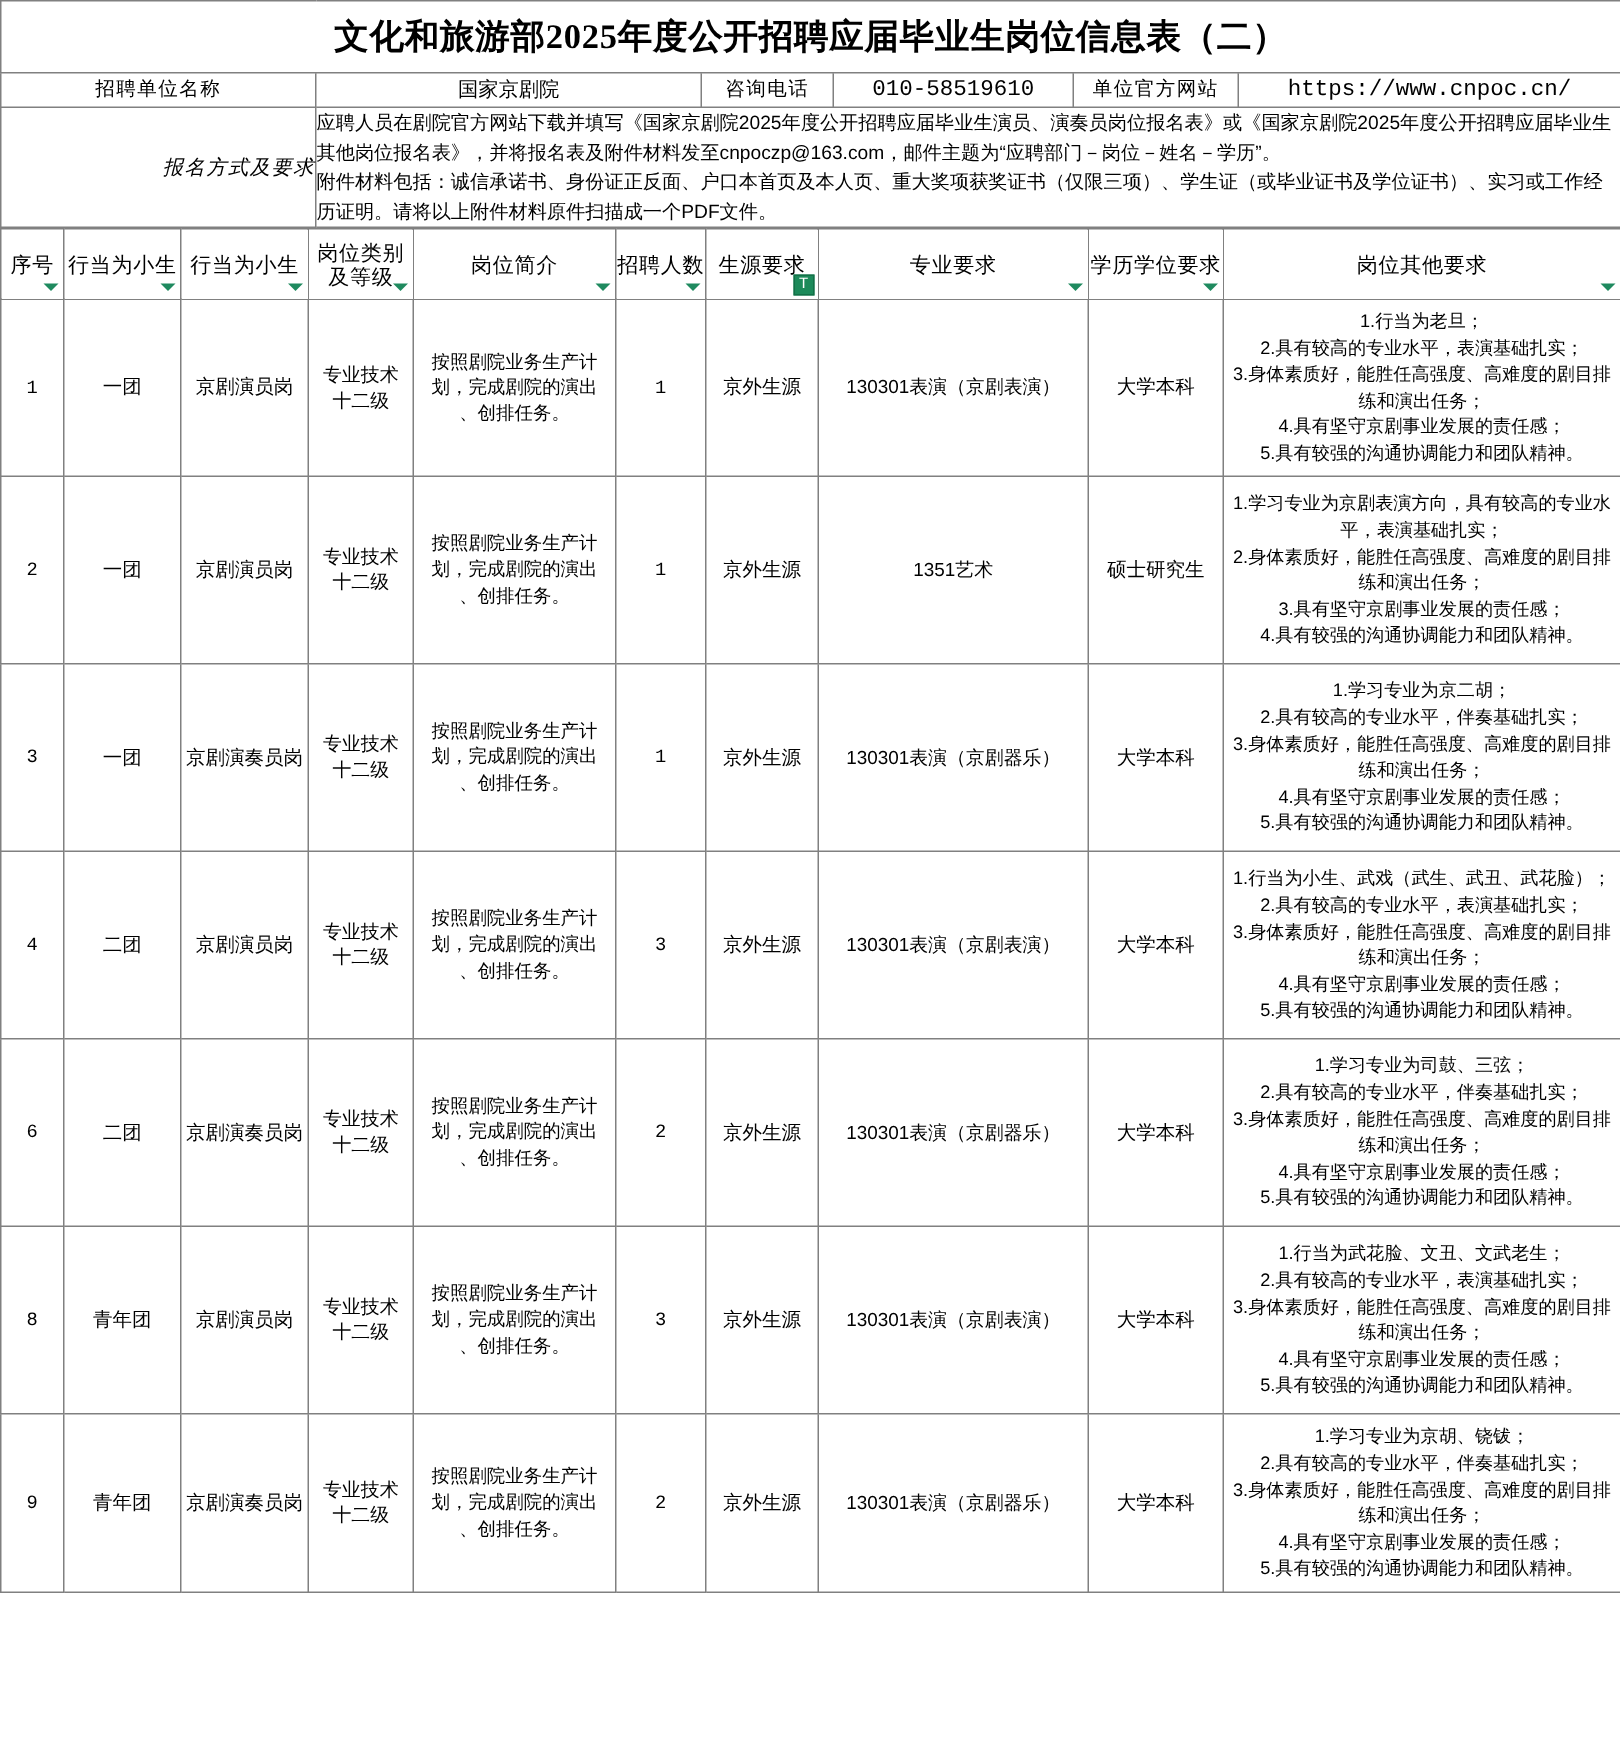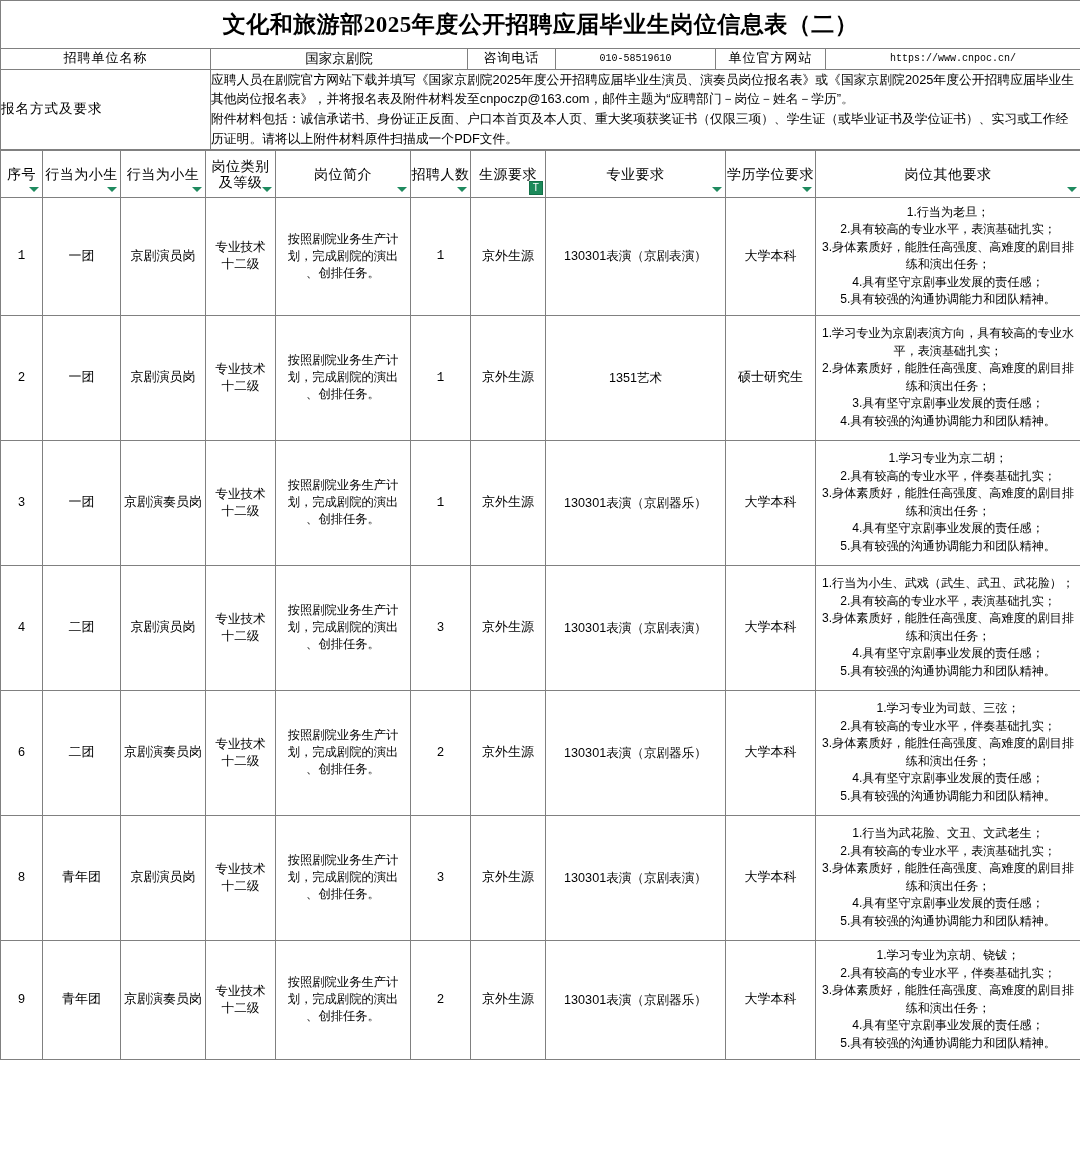--- a/index.html
+++ b/index.html
@@ -55,29 +55,30 @@
     letter-spacing: 1px;
     padding: 6px 4px;
   }
   .info-value {
     text-align: center;
     font-size: 13.5px;
     padding: 6px 6px;
   }
   .info-value.mono {
     font-family: "Liberation Mono", "DejaVu Sans Mono", monospace;
-    font-size: 10px;
+    font-size: 15px;
   }
 
   .block-label {
-    text-align: left;
+    text-align: right;
     font-size: 13.5px;
     letter-spacing: 1px;
     line-height: 1.6;
     padding: 6px 4px;
+    font-style: italic;
   }
   .block-body {
     text-align: left;
     font-size: 12.8px;
     line-height: 1.55;
     padding: 7px 8px 7px 9px;
   }
   .block-body p {
     margin: 0;
   }

